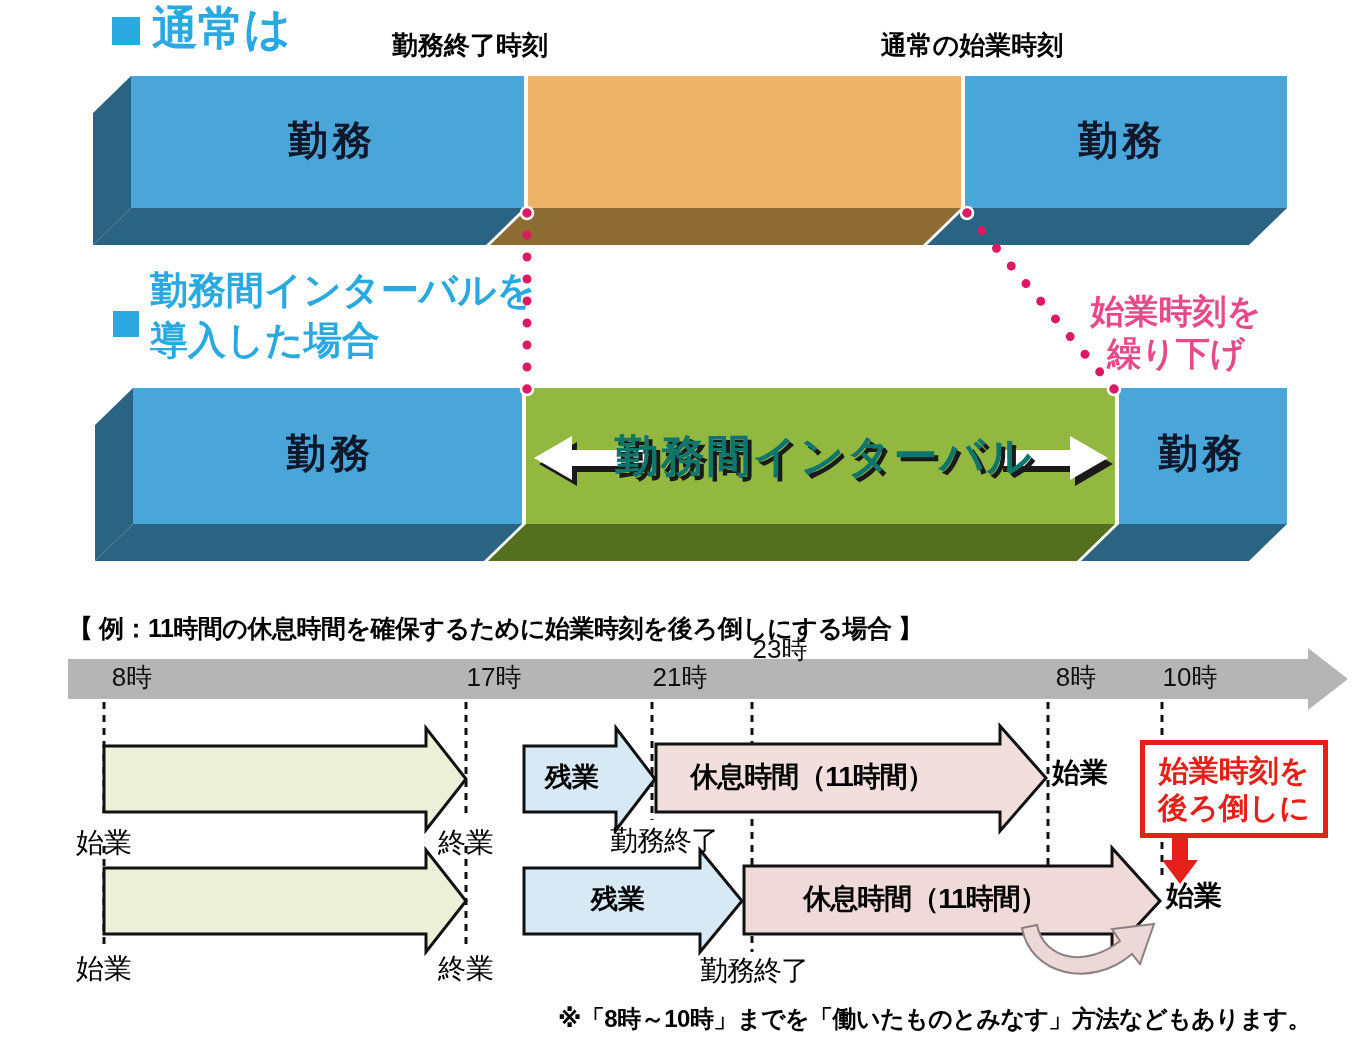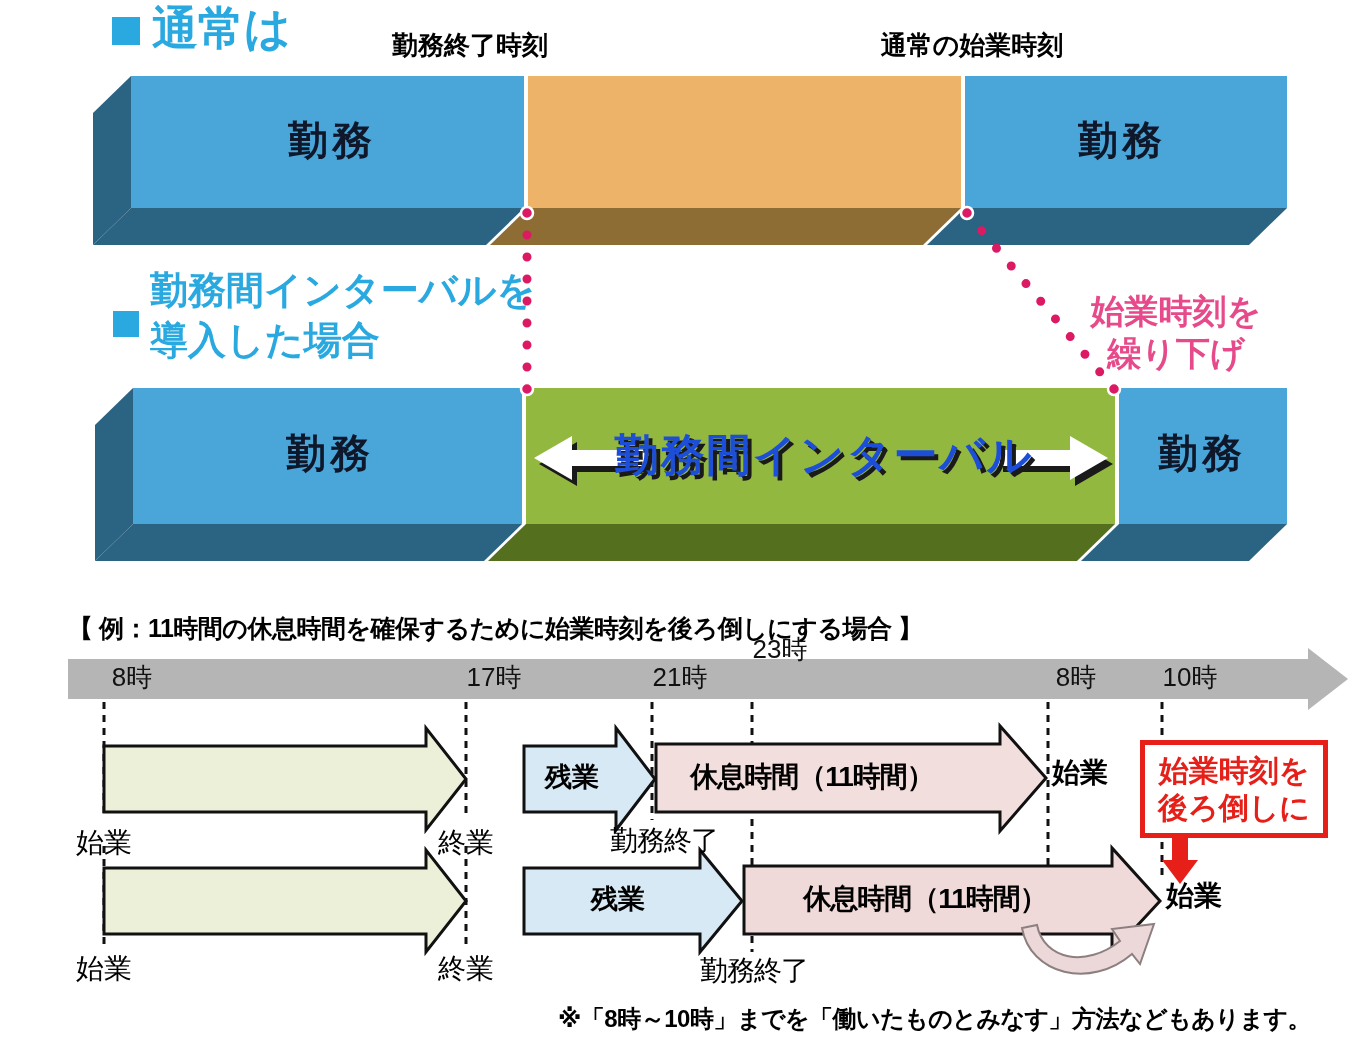--- a/index.html
+++ b/index.html
@@ -9,23 +9,22 @@
   }
   #stage svg{position:absolute;left:0;top:0;}
   .t{position:absolute;white-space:nowrap;color:#000;line-height:1.05;}
   .ctr{transform:translateX(-50%);}
   .h1{font-size:46px;font-weight:bold;color:#2aa9e0;}
   .h2{font-size:38px;font-weight:bold;color:#2aa9e0;}
   .bluelbl{font-size:26px;font-weight:bold;color:#000000;}
   .work{font-size:40px;font-weight:bold;color:#0f172a;letter-spacing:4px;}
   .pinklbl{font-size:34px;font-weight:bold;color:#e74a8a;}
   .interval{
-    font-size:44px;font-weight:bold;color:#1d4ed8;letter-spacing:2px;
+    font-size:44px;font-weight:bold;color:#0f766e;letter-spacing:2px;
     text-shadow:4px 4px 0 #1a1a1a;
-    font-family:Liberation Serif, serif;
   }
   .extitle{font-size:25px;font-weight:bold;letter-spacing:-0.5px;text-align:center;}
   .time{font-size:26px;color:#111;margin-left:16px;}
   .arrlbl{font-size:27px;font-weight:bold;}
   .restlbl{font-size:28px;font-weight:bold;letter-spacing:-1px;}
   .below{font-size:28px;}
   .belowb{font-size:28px;font-weight:normal;letter-spacing:-1px;}
   .startb{font-size:28px;font-weight:bold;}
   .sq{position:absolute;background:#2aa9e0;}
   #callout{

